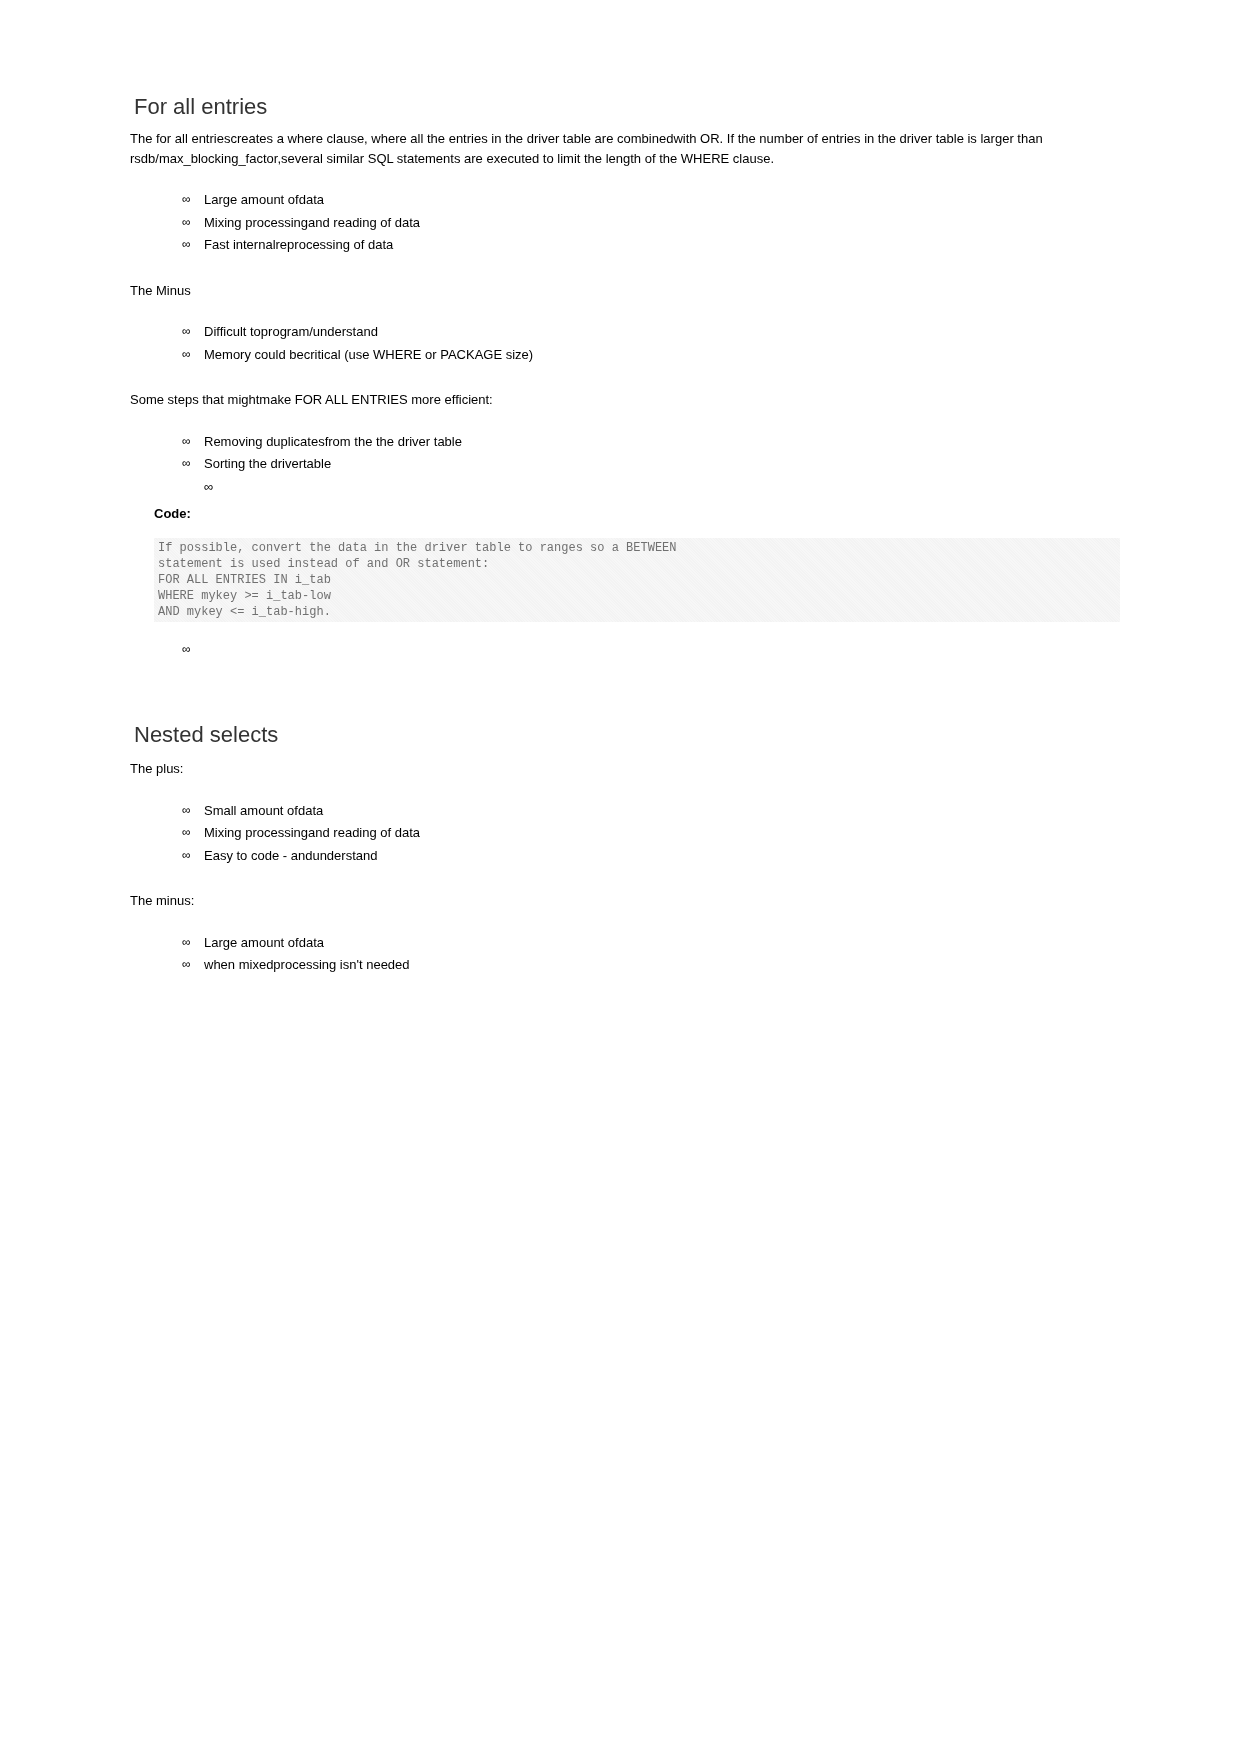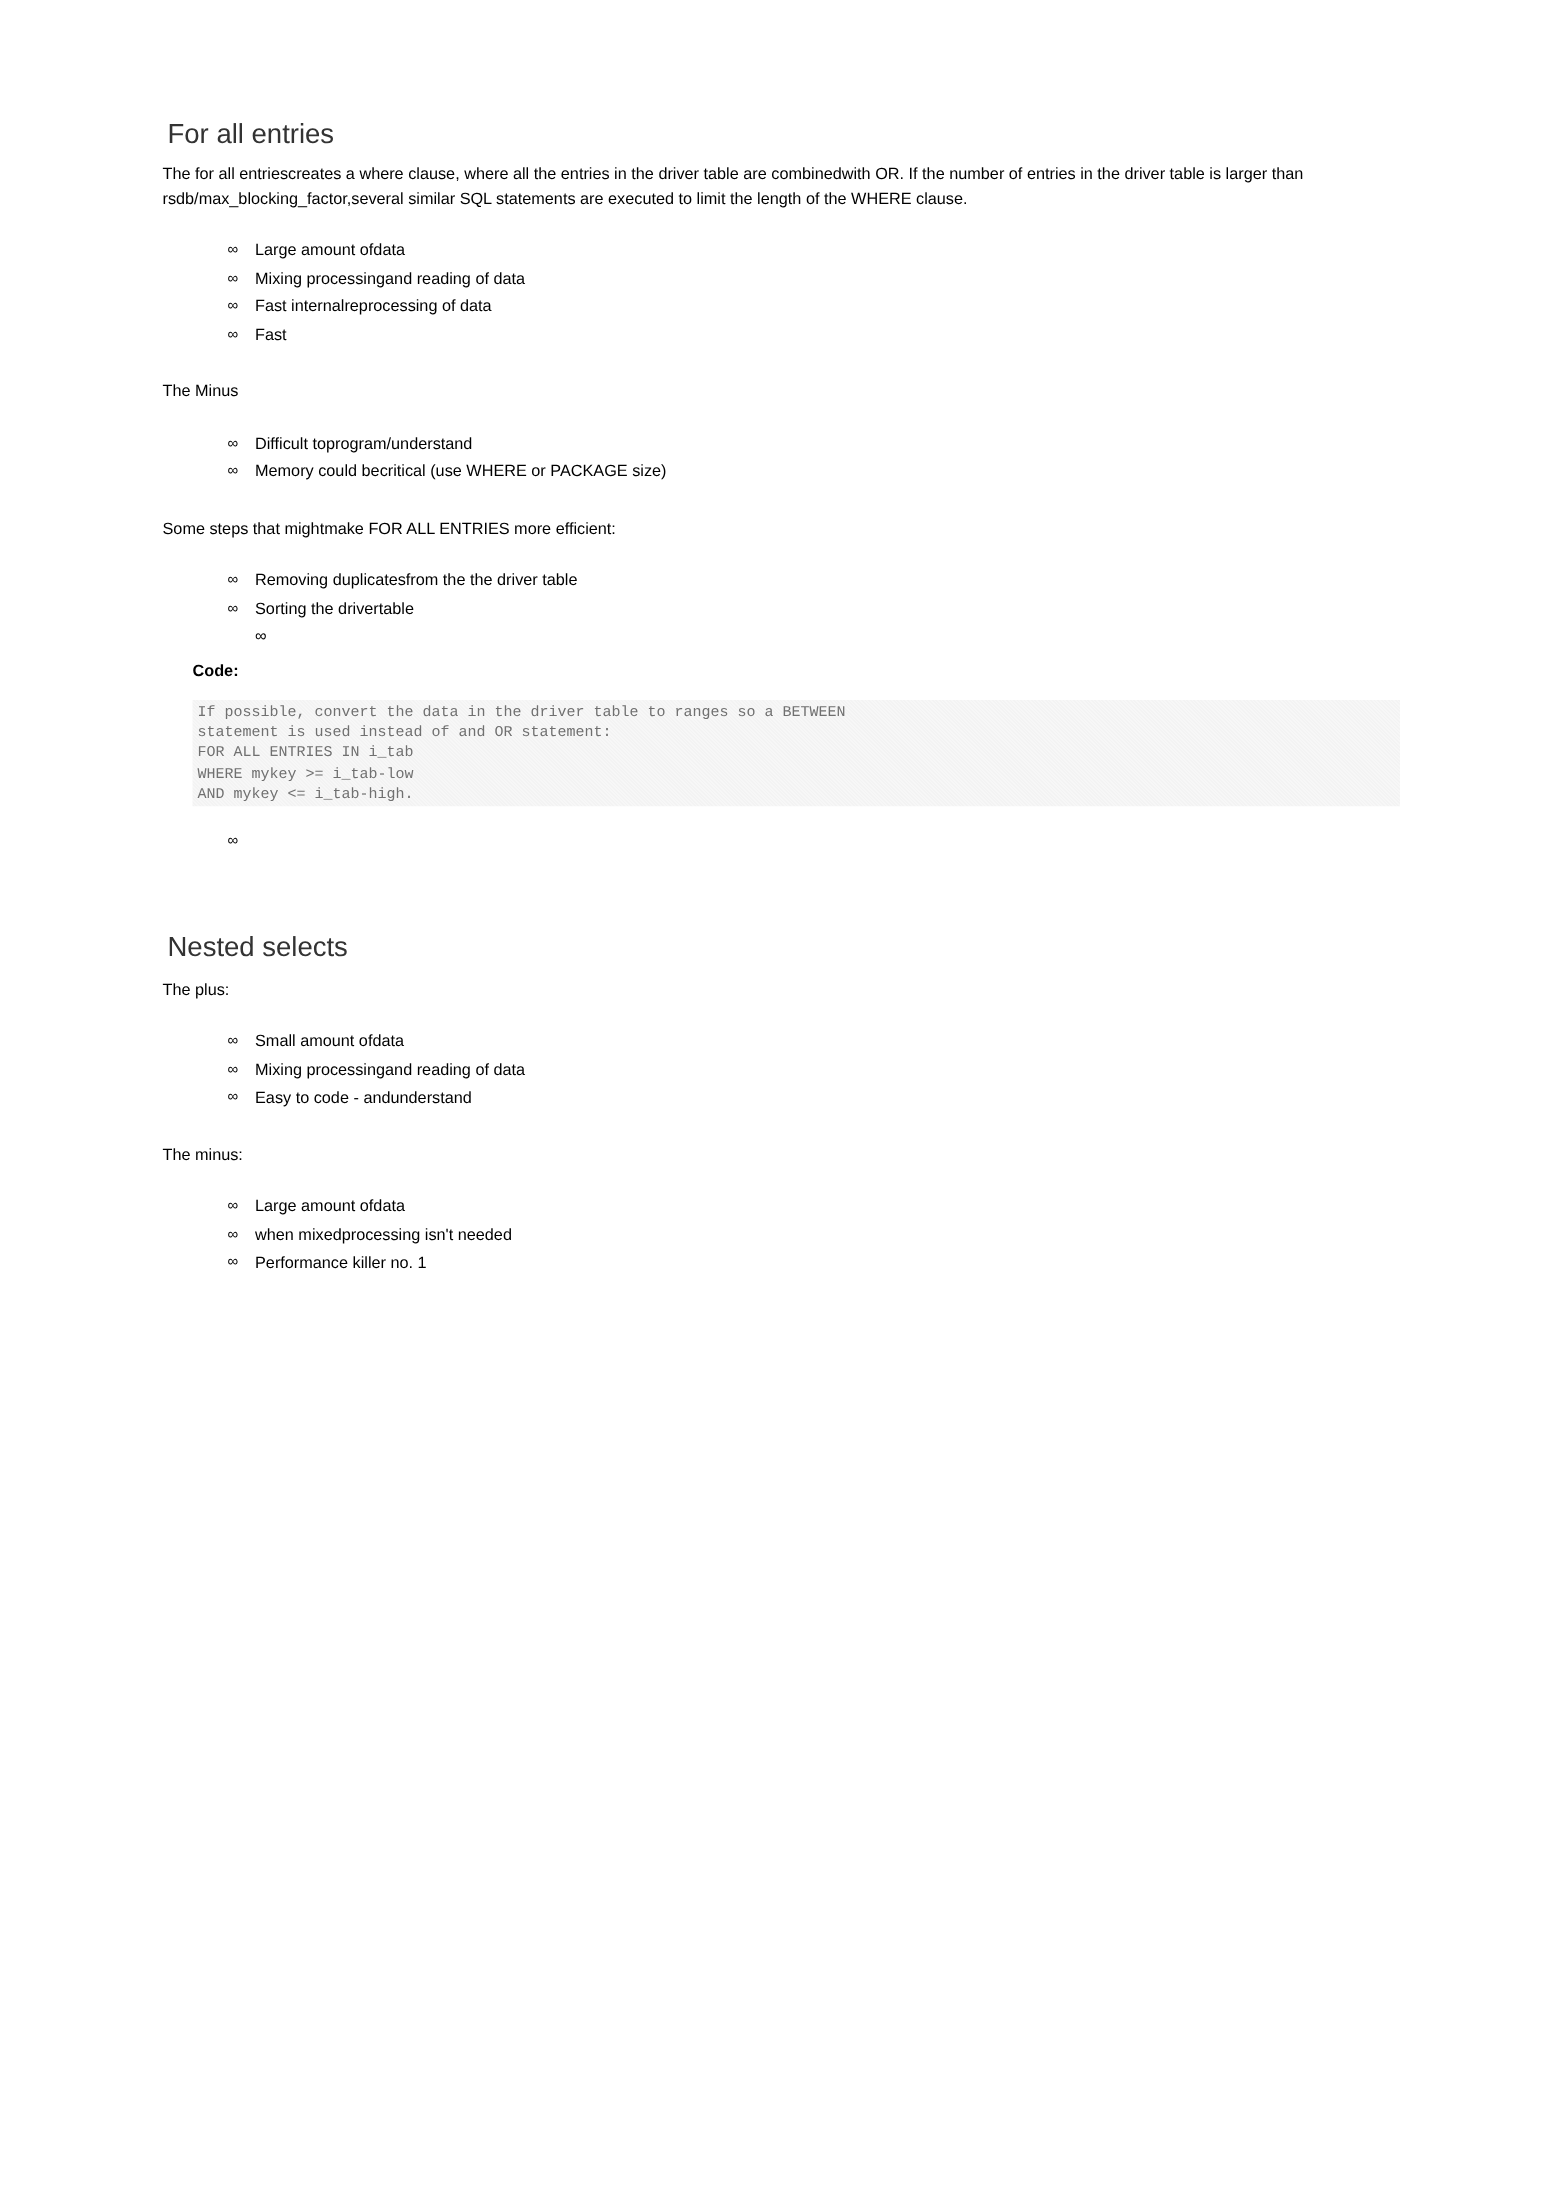--- a/index.html
+++ b/index.html
@@ -69,21 +69,20 @@
 <h2>For all entries</h2>
 
 <div class="para-block">
   <p>The for all entriescreates a where clause, where all the entries in the driver table are combinedwith OR. If the number of entries in the driver table is larger than rsdb/max_blocking_factor,several similar SQL statements are executed to limit the length of the WHERE clause.</p>
 </div>
 
 <ul>
   <li>Large amount ofdata</li>
   <li>Mixing processingand reading of data</li>
   <li>Fast internalreprocessing of data</li>
-  <li>Fast</li>
 </ul>
 
 <p>The Minus</p>
 
 <ul>
   <li>Difficult toprogram/understand</li>
   <li>Memory could becritical (use WHERE or PACKAGE size)</li>
 </ul>
 
 <p>Some steps that mightmake FOR ALL ENTRIES more efficient:</p>
@@ -112,14 +111,13 @@
   <li>Small amount ofdata</li>
   <li>Mixing processingand reading of data</li>
   <li>Easy to code - andunderstand</li>
 </ul>
 
 <p>The minus:</p>
 
 <ul>
   <li>Large amount ofdata</li>
   <li>when mixedprocessing isn't needed</li>
-  <li>Performance killer no. 1</li>
 </ul>
 
 </body></html>

